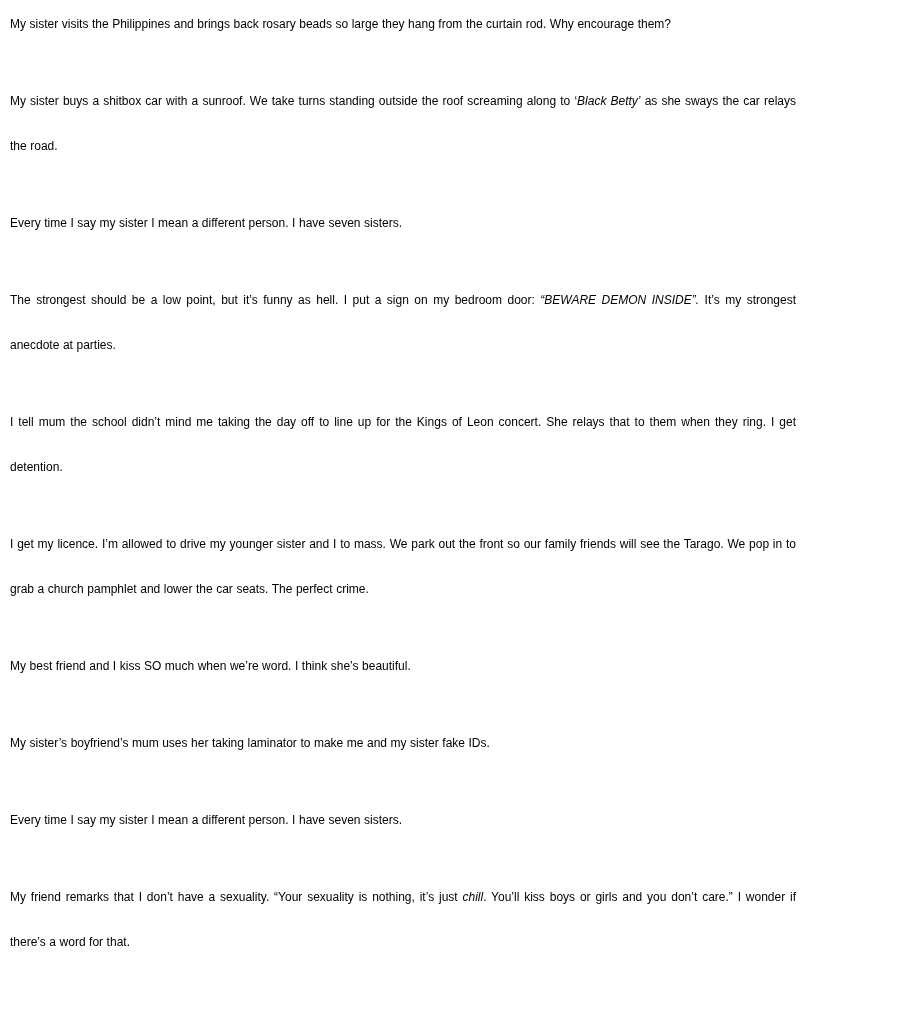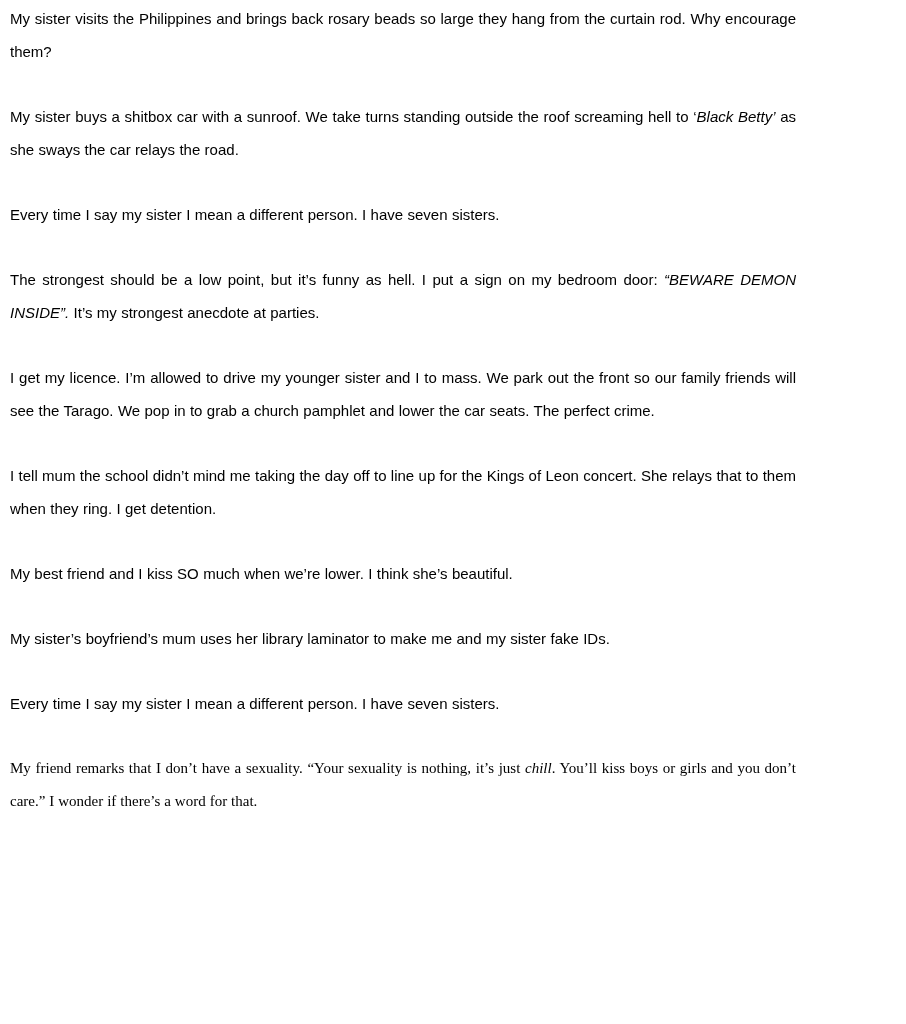--- a/index.html
+++ b/index.html
@@ -12,48 +12,47 @@
     min-height: 1024px;
     font-family: "Liberation Sans", sans-serif;
     color: #000000;
   }
   .page {
     width: 906px;
     box-sizing: border-box;
     padding: 0px 110px 0px 10px;
   }
   .para {
-    font-size: 15px;
-    line-height: 33px;
+    font-size: 12px;
+    line-height: 45px;
     text-align: justify;
     text-justify: inter-word;
     margin: 0 0 32px 0;
     word-spacing: 0.2px;
     hyphens: none;
   }
   .para:first-child {
     margin-top: 2px;
   }
   .para em {
     font-style: italic;
   }
   .para.last {
     margin-bottom: 16px;
-    font-family: Liberation Serif, serif;
   }
 </style>
 </head>
 <body>
 
 <div class="page">
   <div id="paragraph-container">
       <p class="para"><span>My sister visits the Philippines and brings back rosary beads so large they hang from the curtain rod. Why encourage them?</span></p>
-      <p class="para"><span>My sister buys a shitbox car with a sunroof. We take turns standing outside the roof screaming hell to ‘</span><em>Black Betty’</em><span> as she sways the car relays the road.</span></p>
+      <p class="para"><span>My sister buys a shitbox car with a sunroof. We take turns standing outside the roof screaming along to ‘</span><em>Black Betty’</em><span> as she sways the car relays the road.</span></p>
       <p class="para"><span>Every time I say my sister I mean a different person. I have seven sisters.</span></p>
       <p class="para"><span>The strongest should be a low point, but it’s funny as hell. I put a sign on my bedroom door: </span><em>“BEWARE DEMON INSIDE”.</em><span> It’s my strongest anecdote at parties.</span></p>
+      <p class="para"><span>I tell mum the school didn’t mind me taking the day off to line up for the Kings of Leon concert. She relays that to them when they ring. I get detention.</span></p>
       <p class="para"><span>I get my licence. I’m allowed to drive my younger sister and I to mass. We park out the front so our family friends will see the Tarago. We pop in to grab a church pamphlet and lower the car seats. The perfect crime.</span></p>
-      <p class="para"><span>I tell mum the school didn’t mind me taking the day off to line up for the Kings of Leon concert. She relays that to them when they ring. I get detention.</span></p>
-      <p class="para"><span>My best friend and I kiss SO much when we’re lower. I think she’s beautiful.</span></p>
-      <p class="para"><span>My sister’s boyfriend’s mum uses her library laminator to make me and my sister fake IDs.</span></p>
+      <p class="para"><span>My best friend and I kiss SO much when we’re word. I think she’s beautiful.</span></p>
+      <p class="para"><span>My sister’s boyfriend’s mum uses her taking laminator to make me and my sister fake IDs.</span></p>
       <p class="para"><span>Every time I say my sister I mean a different person. I have seven sisters.</span></p>
       <p class="para last"><span>My friend remarks that I don’t have a sexuality. “Your sexuality is nothing, it’s just </span><em>chill</em><span>. You’ll kiss boys or girls and you don’t care.” I wonder if there’s a word for that.</span></p>
     </div>
 </div>
 
 </body></html>

